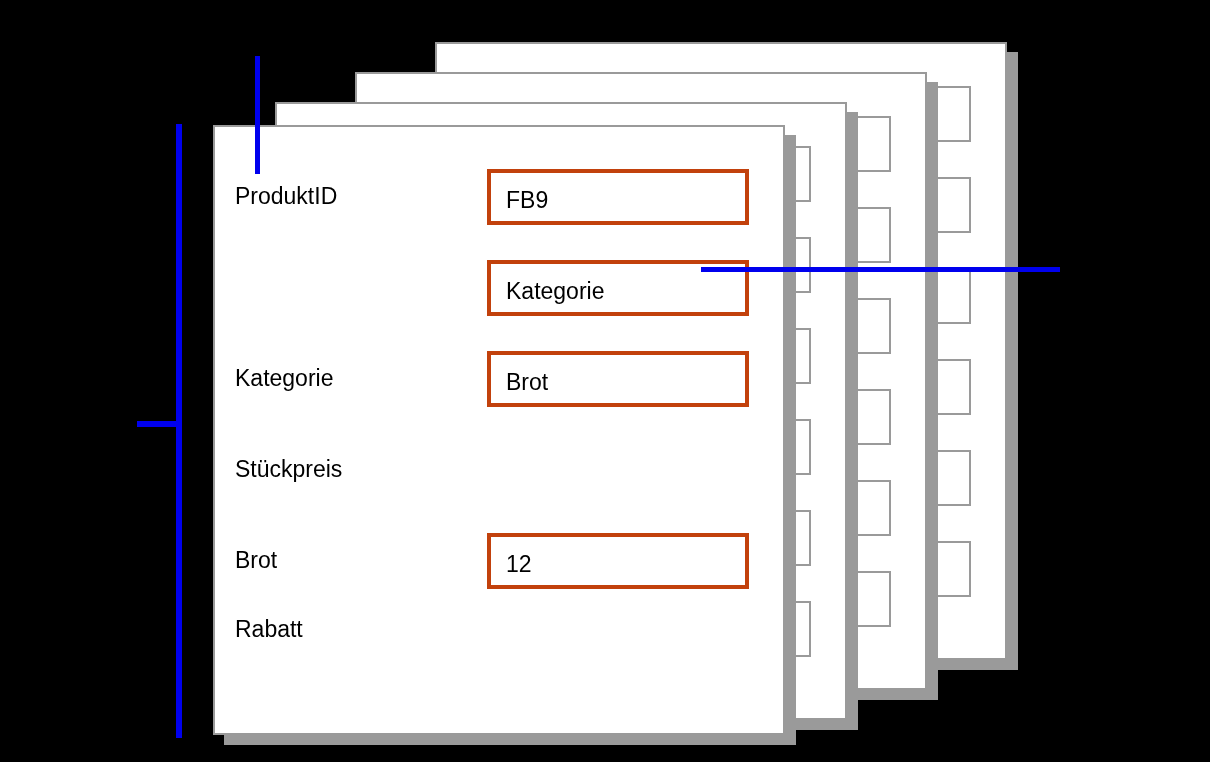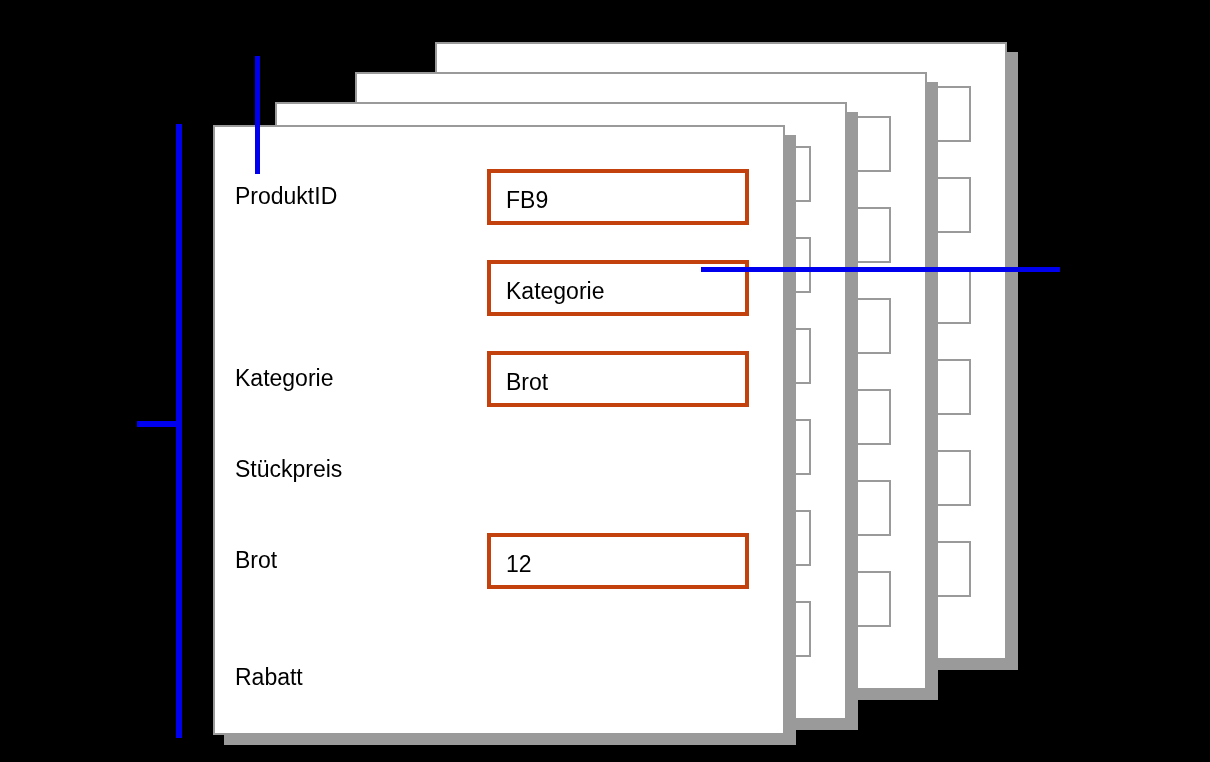--- a/index.html
+++ b/index.html
@@ -162,21 +162,21 @@
         <div class="row-label">Stückpreis</div>
       </div>
 
       <div class="form-row" style="top:406px">
         <div class="row-label">Brot</div>
         <div class="row-field">
           <div class="row-value">12</div>
         </div>
       </div>
 
-      <div class="form-row" style="top:523px">
+      <div class="form-row" style="top:475px">
         <div class="row-label">Rabatt</div>
       </div>
 
     </div>
   </div>
 
   <div class="anno anno-v-top"></div>
   <div class="anno anno-v-left"></div>
   <div class="anno anno-h-tick"></div>
   <div class="anno anno-h-right"></div>

